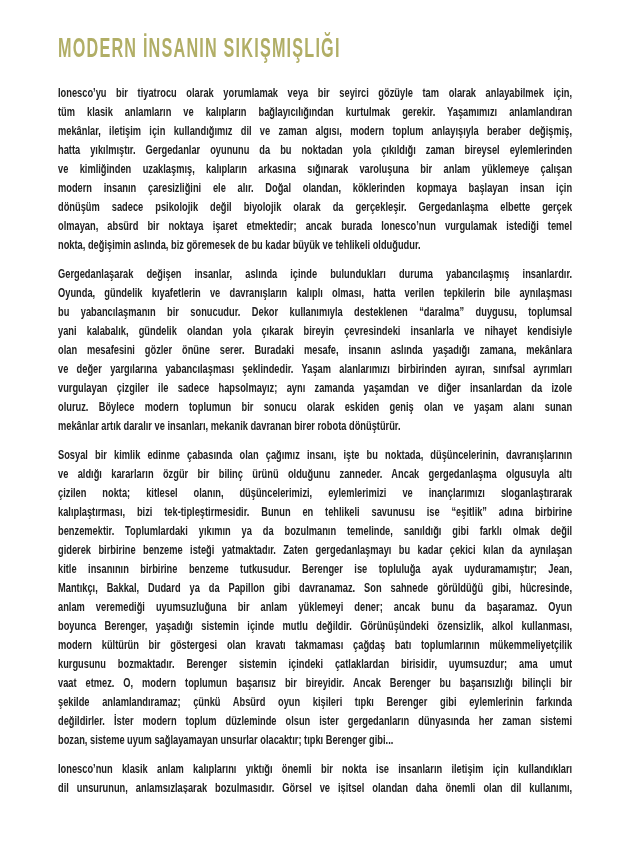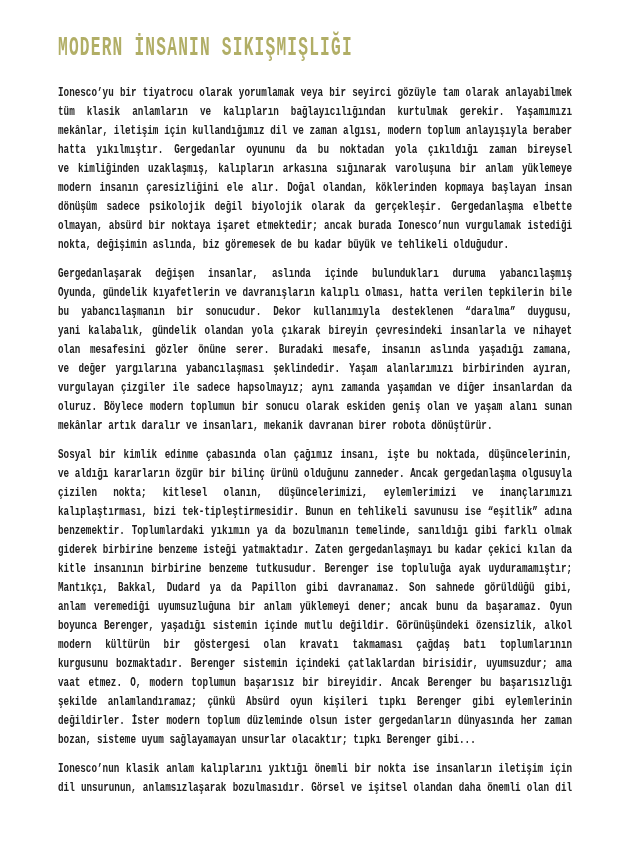--- a/index.html
+++ b/index.html
@@ -6,21 +6,21 @@
     margin: 0;
     padding: 0;
     background: #ffffff;
   }
   .page {
     position: relative;
     width: 630px;
     height: 794px;
     background: #ffffff;
     overflow: hidden;
-    font-family: Liberation Mono, monospace;
+    font-family: Liberation Sans, sans-serif;
   }
   .content {
     position: absolute;
     top: 35px;
     left: 58px;
     width: 514px;
   }
   .page-title {
     margin: 0 0 22px 0;
     font-size: 27px;

